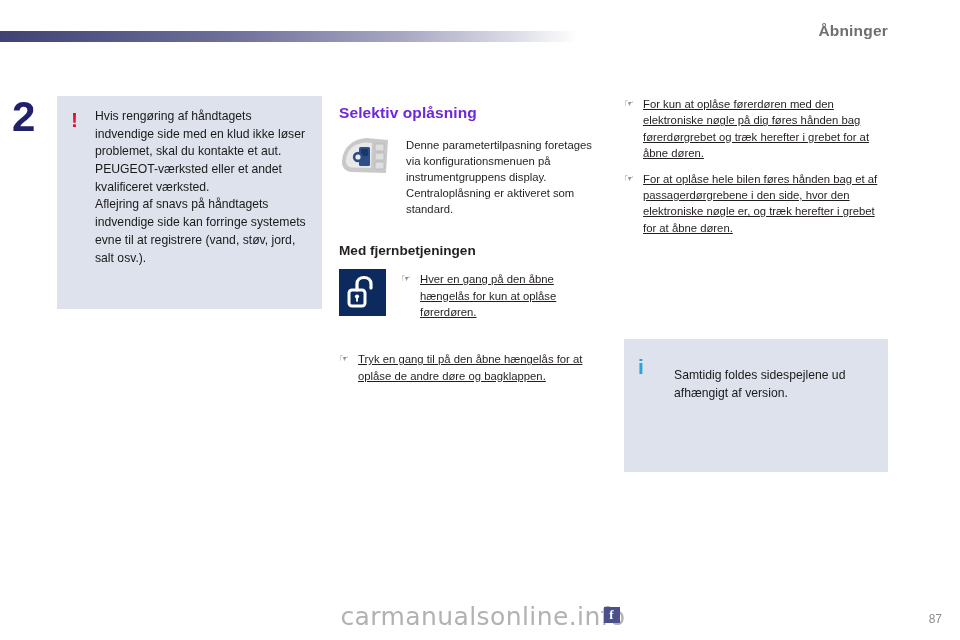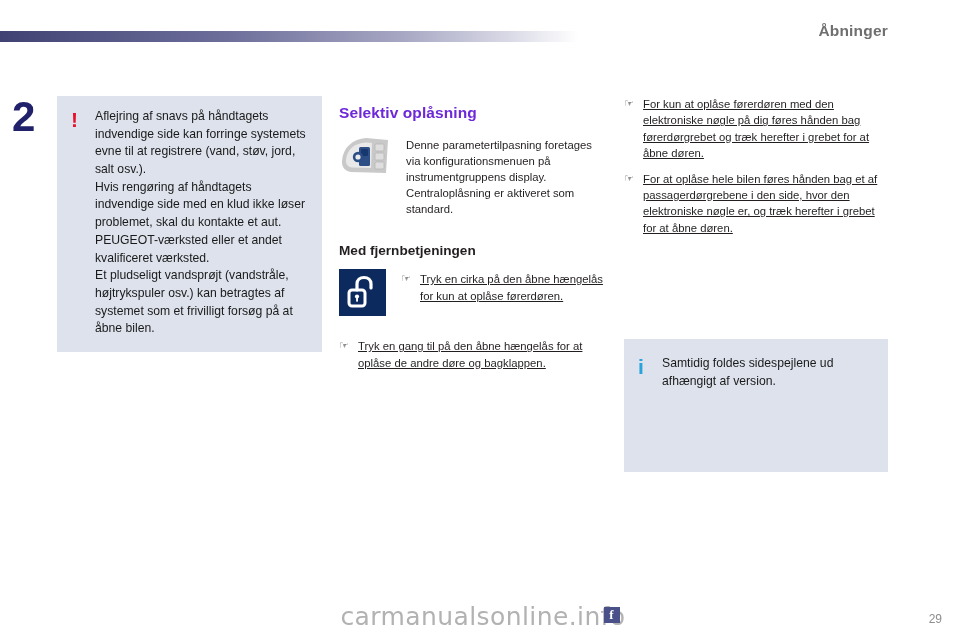--- a/index.html
+++ b/index.html
@@ -185,23 +185,22 @@
 <body>
 
 <div id="header-rule"></div>
 <div id="chapter-title">Åbninger</div>
 <div id="chapter-number">2</div>
 
 <div class="col" id="col-left">
   <div class="callout" id="callout-warning">
     <div class="callout-icon warn">!</div>
     <div class="callout-body">
+      <p style="margin:0">Hvis rengøring af håndtagets indvendige side med en klud ikke løser problemet, skal du kontakte et aut. PEUGEOT-værksted eller et andet kvalificeret værksted.</p>
       <p style="margin:0">Aflejring af snavs på håndtagets indvendige side kan forringe systemets evne til at registrere (vand, støv, jord, salt osv.).</p>
-      <p style="margin:0">Hvis rengøring af håndtagets indvendige side med en klud ikke løser problemet, skal du kontakte et aut. PEUGEOT-værksted eller et andet kvalificeret værksted.</p>
-      <p style="margin:0">Et pludseligt vandsprøjt (vandstråle, højtrykspuler osv.) kan betragtes af systemet som et frivilligt forsøg på at åbne bilen.</p>
     </div>
   </div>
 </div>
 
 <div class="col" id="col-mid">
   <h2 class="sec-title">Selektiv oplåsning</h2>
 
   <div class="fig-row">
     <div class="fig">
       <svg class="icon-cluster" viewBox="0 0 52 42" xmlns="http://www.w3.org/2000/svg">
@@ -227,21 +226,21 @@
         <rect x="0" y="0" width="47" height="47" fill="#0c2a5e"></rect>
         <path d="M18 21 L18 15 C18 11, 21 8.5, 25 8.5 C29 8.5, 32 11, 32 15 L32 19" fill="none" stroke="#ffffff" stroke-width="3.2" stroke-linecap="round"></path>
         <rect x="10" y="21" width="16" height="16" rx="3" fill="none" stroke="#ffffff" stroke-width="3"></rect>
         <circle cx="18" cy="27.5" r="2.1" fill="#ffffff"></circle>
         <rect x="17.1" y="28.4" width="1.9" height="4.2" fill="#ffffff"></rect>
       </svg>
     </div>
     <div style="flex:1 1 auto;padding-top:2px;">
       <div class="bullet">
         <div class="bullet-mark">☞</div>
-        <div class="bullet-text">Tryk en cirka på den åbne hængelås for kun at oplåse førerdøren.</div>
+        <div class="bullet-text">Hver en gang på den åbne hængelås for kun at oplåse førerdøren.</div>
       </div>
     </div>
   </div>
 
   <div class="bullet" style="margin-top:22px;">
     <div class="bullet-mark">☞</div>
     <div class="bullet-text">Tryk en gang til på den åbne hængelås for at oplåse de andre døre og bagklappen.</div>
   </div>
 </div>
 
@@ -254,20 +253,20 @@
 
   <div class="bullet">
     <div class="bullet-mark">☞</div>
     <div class="bullet-text">For at oplåse hele bilen føres hånden bag et af passagerdørgrebene i den side, hvor den elektroniske nøgle er, og træk herefter i grebet for at åbne døren.</div>
   </div>
 </div>
 
 <div class="callout" id="callout-info">
   <div class="callout-icon info">i</div>
   <div class="callout-body">
-    <p style="margin:0">Samtidig foldes sidespejlene ud afhængigt af version.</p>
+    <p style="margin:12px">Samtidig foldes sidespejlene ud afhængigt af version.</p>
   </div>
 </div>
 
 <div id="footer-watermark">
   <span>carmanualsonline.info</span><span class="fb-badge">f</span>
 </div>
-<div id="page-number">29</div>
+<div id="page-number">87</div>
 
 </body></html>

